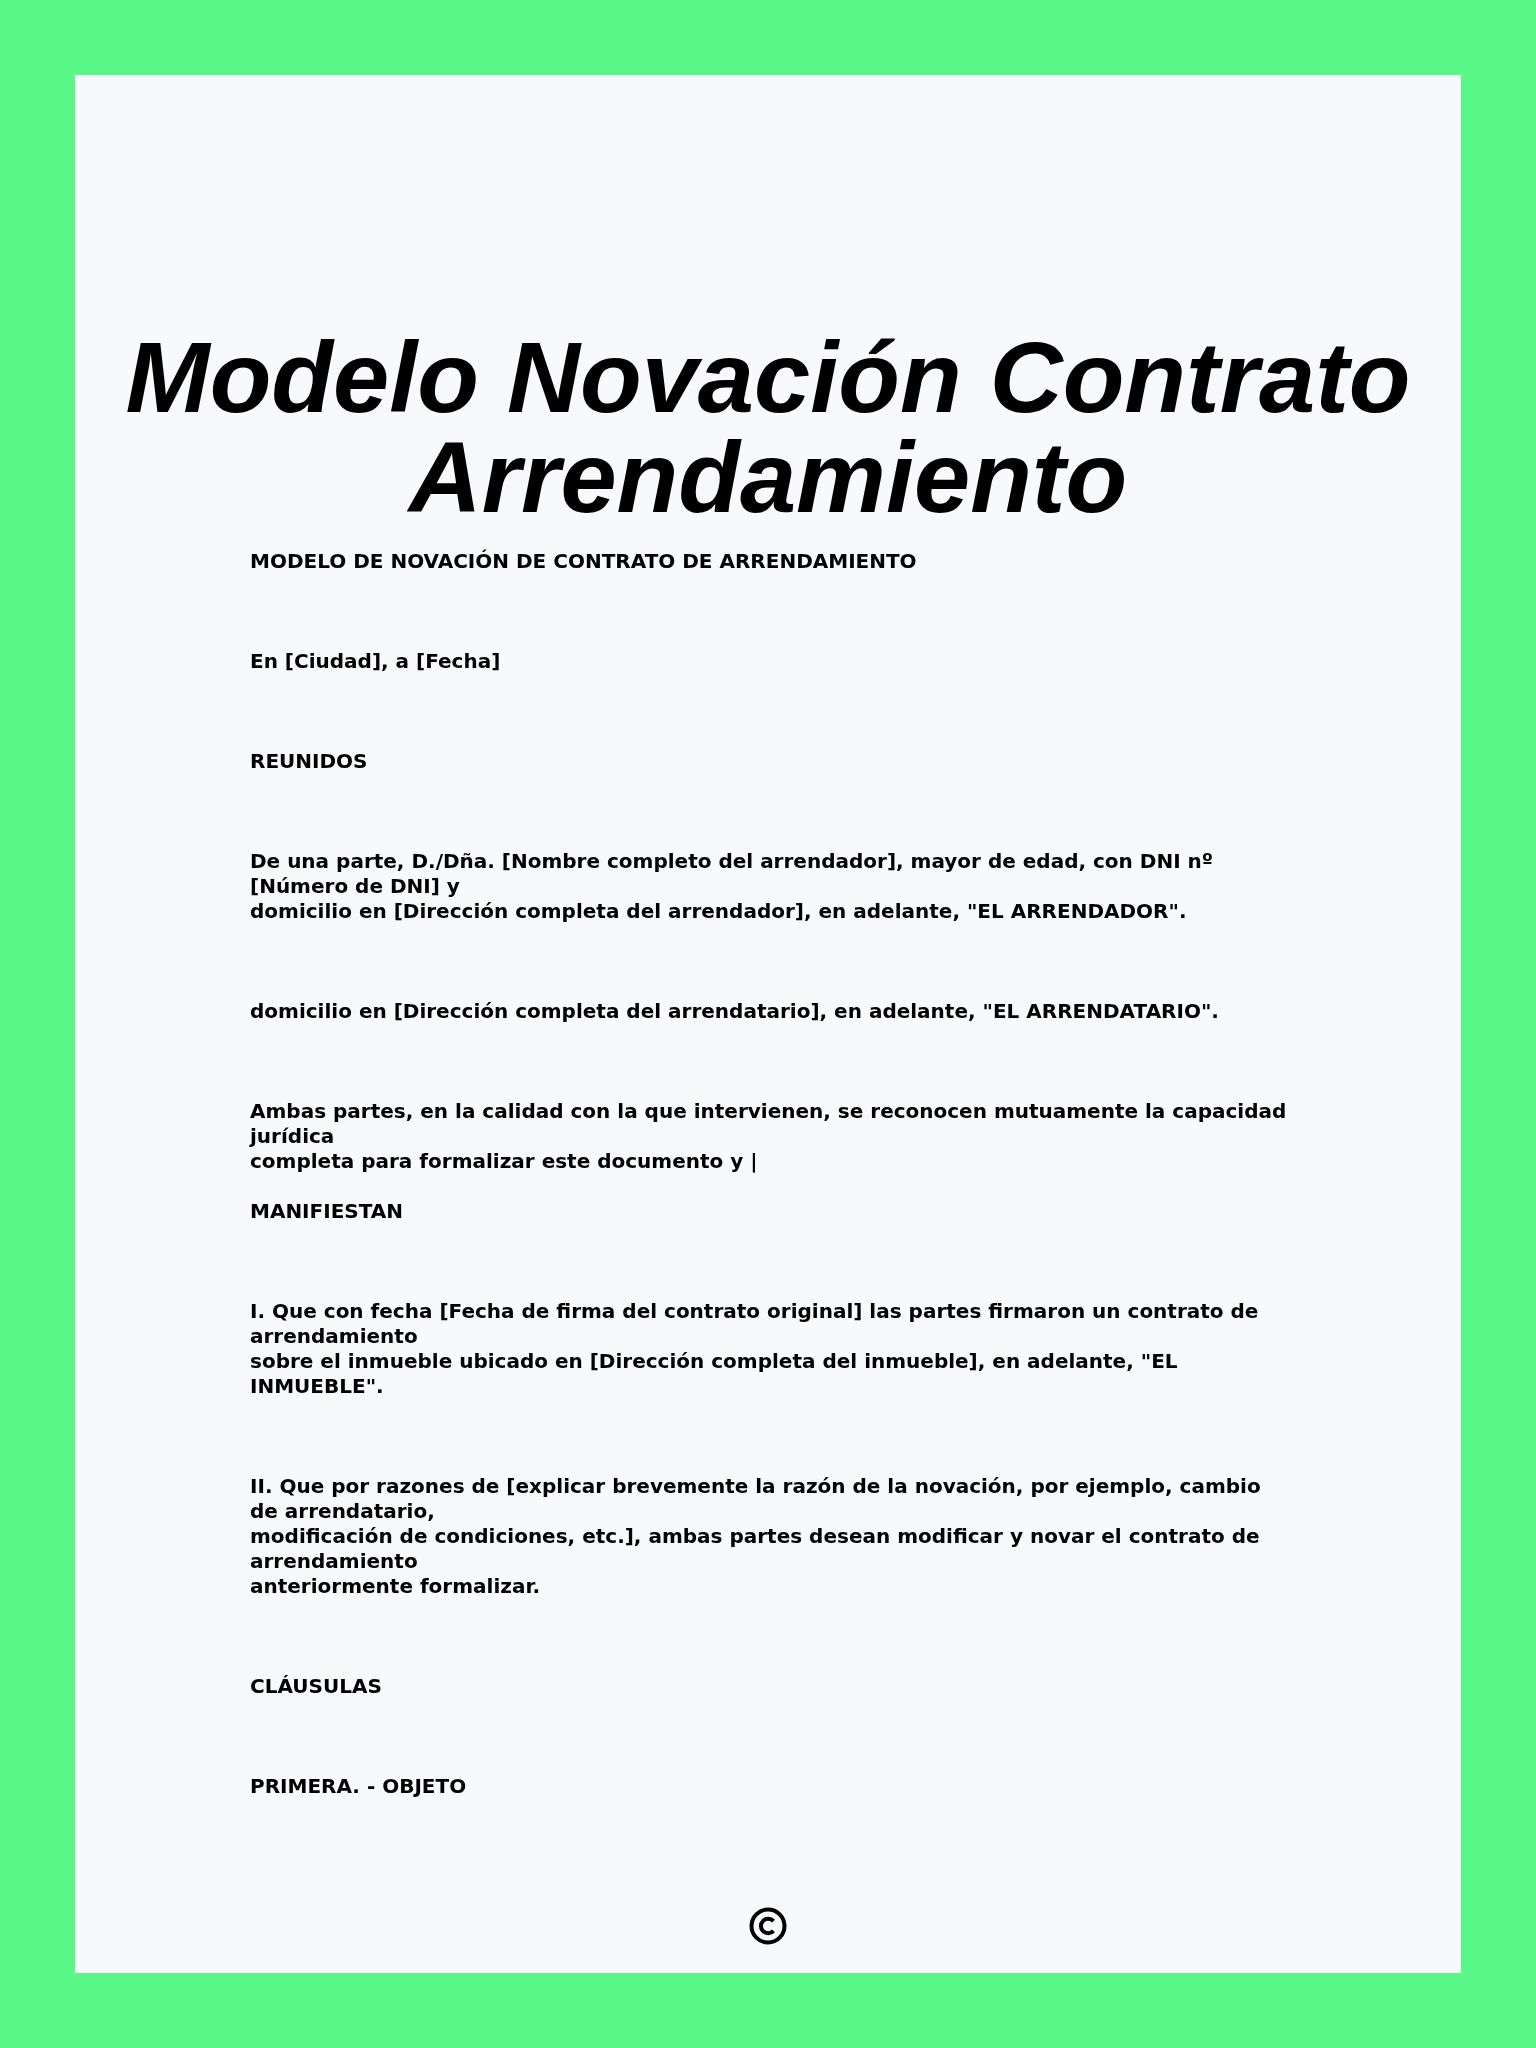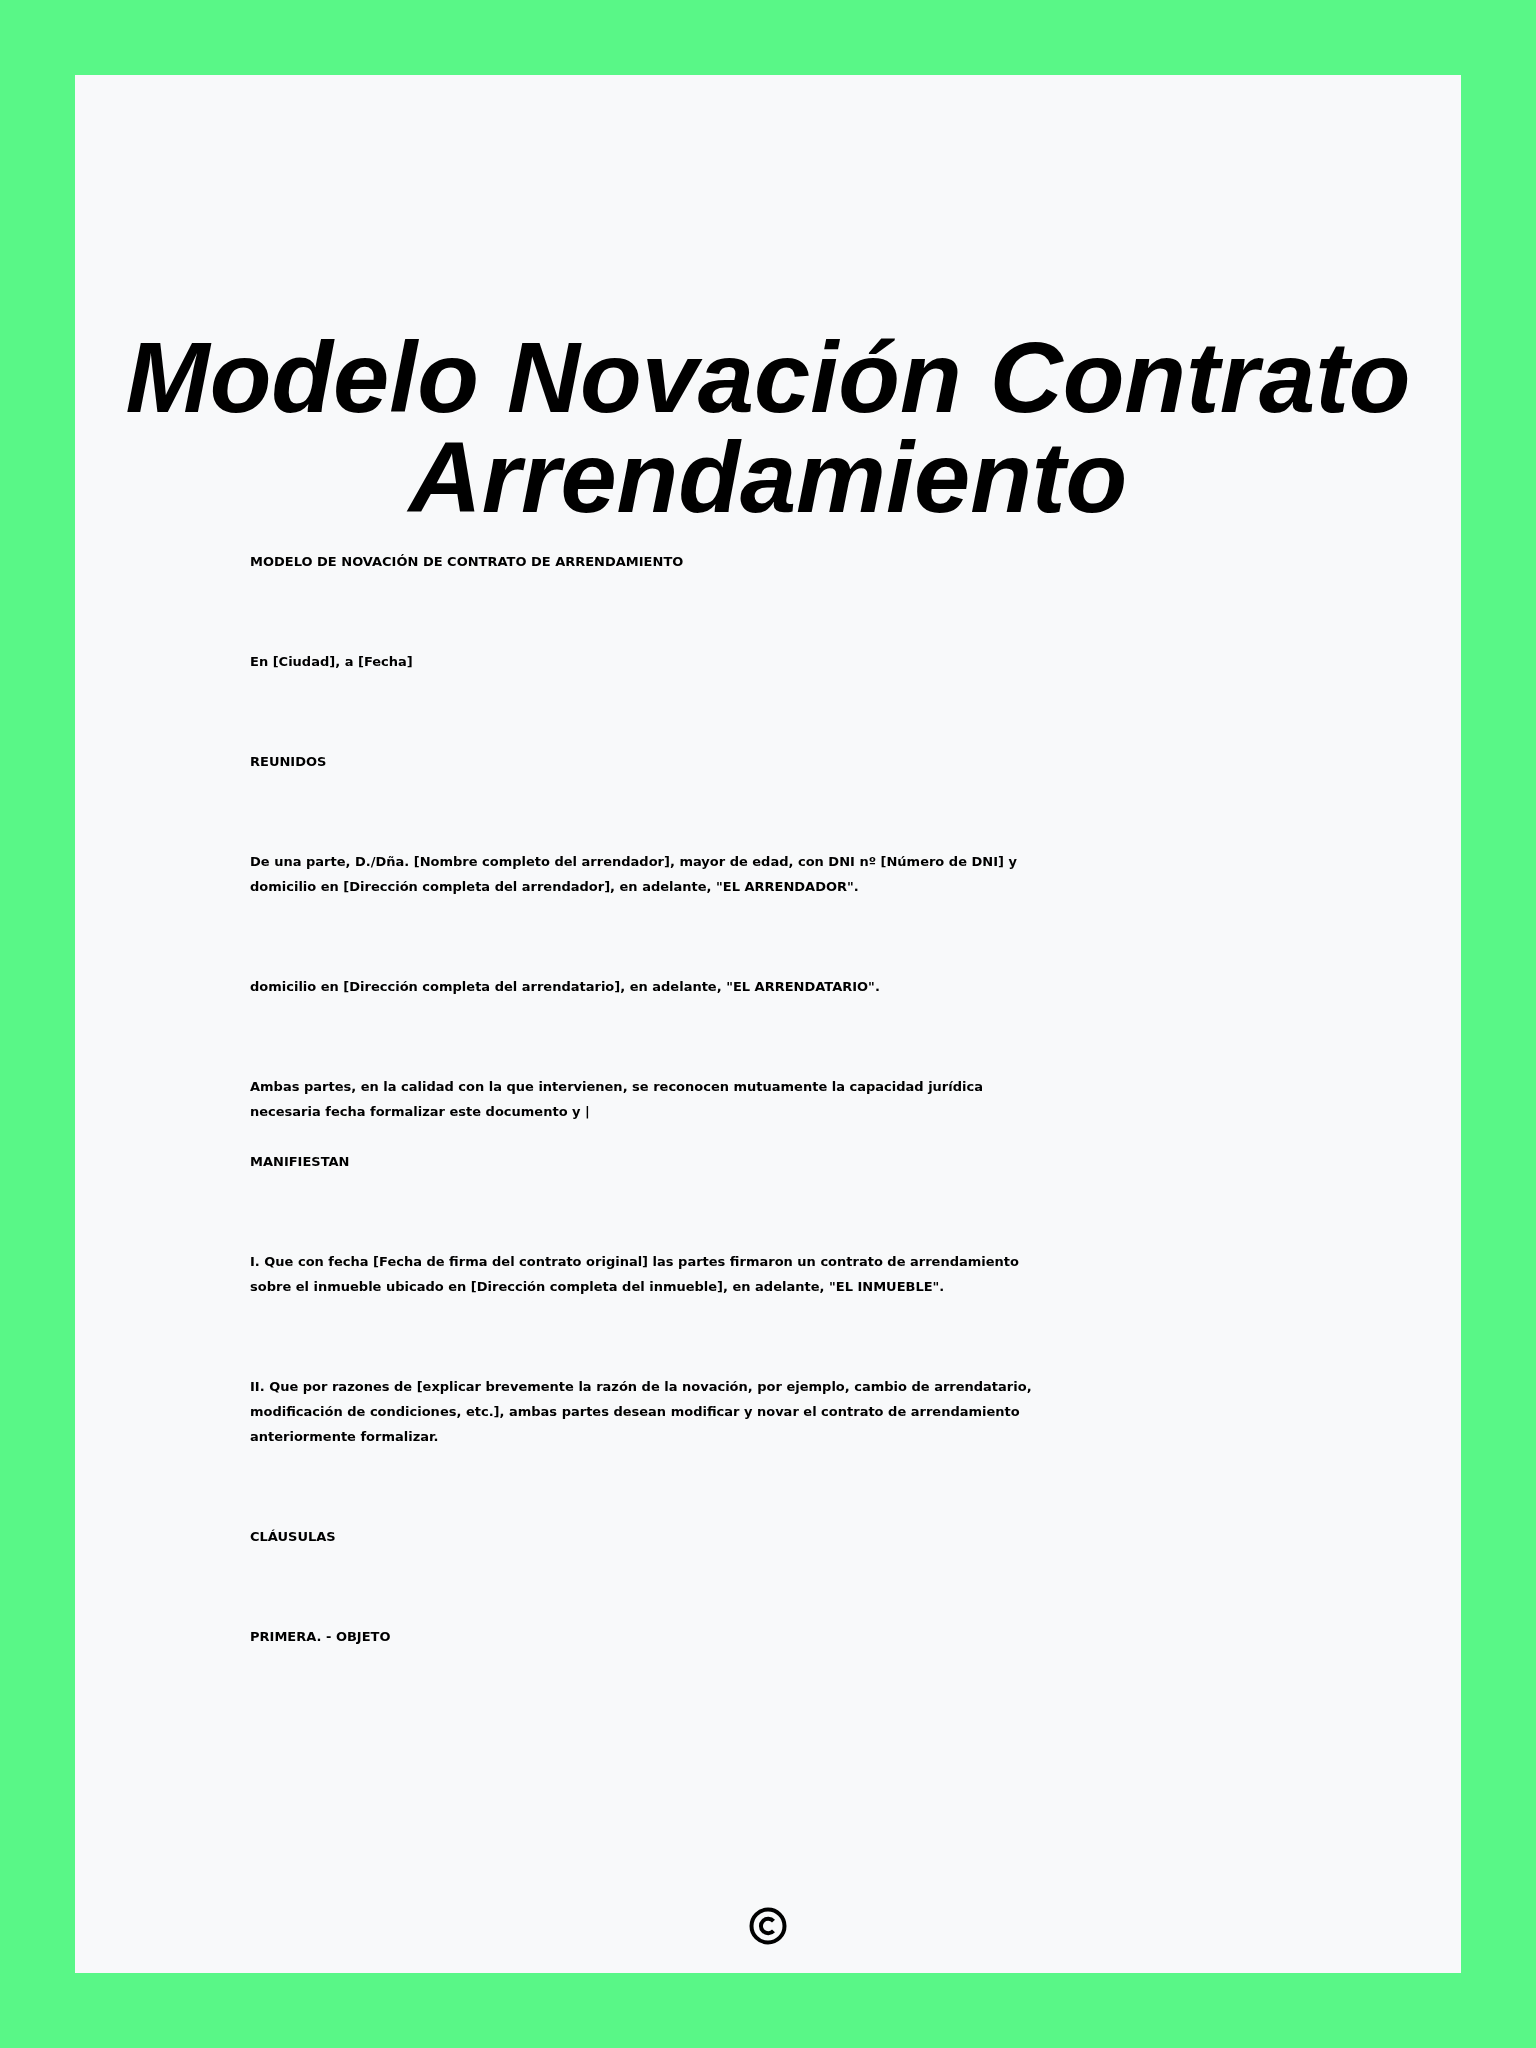--- a/index.html
+++ b/index.html
@@ -36,21 +36,21 @@
       font-style: italic;
     }
     .title span { display: block; }
     .body {
       position: absolute;
       left: 175px;
       top: 474px;
       width: 1040px;
       font-family: "DejaVu Sans", sans-serif;
       font-weight: 700;
-      font-size: 13px;
+      font-size: 20px;
       line-height: 25px;
       color: #000;
     }
     .para {
       margin: 0 0 75px 0;
       white-space: normal;
     }
     .para.tight { margin-bottom: 25px; }
     .para .line { display: block; }
     .copyright {
@@ -83,21 +83,21 @@
     </p>
     <p class="para">
       <span class="line">De una parte, D./Dña. [Nombre completo del arrendador], mayor de edad, con DNI nº [Número de DNI] y</span>
       <span class="line">domicilio en [Dirección completa del arrendador], en adelante, "EL ARRENDADOR".</span>
     </p>
     <p class="para">
       <span class="line">domicilio en [Dirección completa del arrendatario], en adelante, "EL ARRENDATARIO".</span>
     </p>
     <p class="para tight">
       <span class="line">Ambas partes, en la calidad con la que intervienen, se reconocen mutuamente la capacidad jurídica</span>
-      <span class="line">necesaria fecha formalizar este documento y |</span>
+      <span class="line">completa para formalizar este documento y |</span>
     </p>
     <p class="para">
       <span class="line">MANIFIESTAN</span>
     </p>
     <p class="para">
       <span class="line">I. Que con fecha [Fecha de firma del contrato original] las partes firmaron un contrato de arrendamiento</span>
       <span class="line">sobre el inmueble ubicado en [Dirección completa del inmueble], en adelante, "EL INMUEBLE".</span>
     </p>
     <p class="para">
       <span class="line">II. Que por razones de [explicar brevemente la razón de la novación, por ejemplo, cambio de arrendatario,</span>

